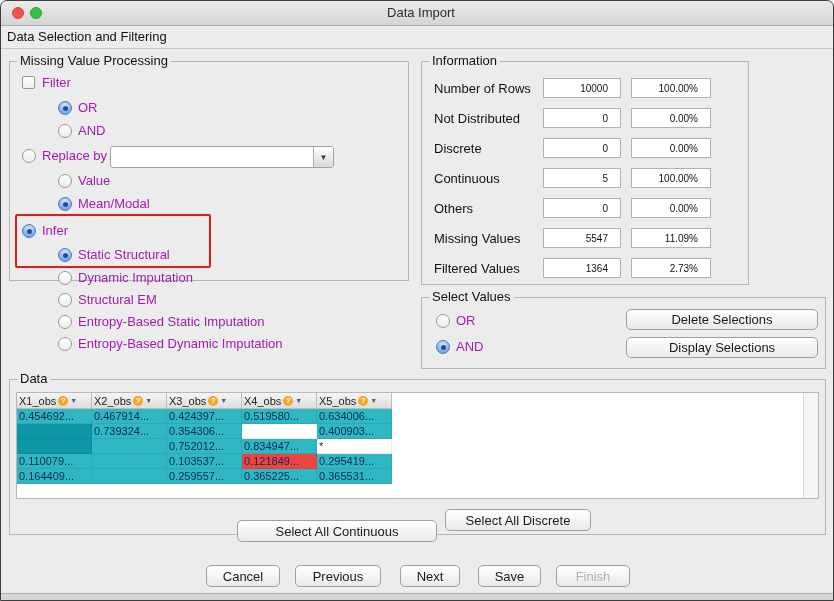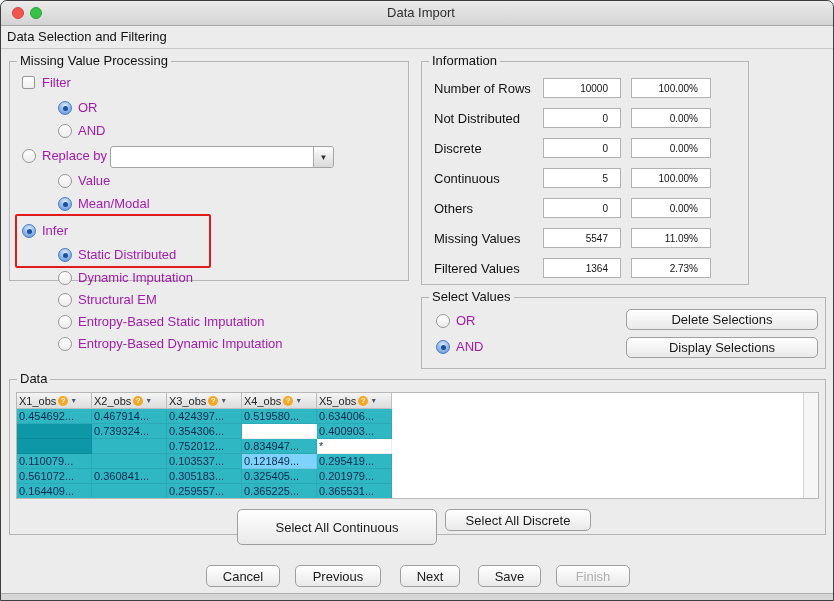--- a/index.html
+++ b/index.html
@@ -134,21 +134,21 @@
     <span class="radio" style="left:48px;top:112px"></span>
     <span class="lbl" style="left:68px;top:111px">Value</span>
 
     <span class="radio checked" style="left:48px;top:135px"></span>
     <span class="lbl" style="left:68px;top:134px">Mean/Modal</span>
 
     <span class="radio checked" style="left:12px;top:162px"></span>
     <span class="lbl" style="left:32px;top:161px">Infer</span>
 
     <span class="radio checked" style="left:48px;top:186px"></span>
-    <span class="lbl" style="left:68px;top:185px">Static Distributed</span>
+    <span class="lbl" style="left:68px;top:185px">Static Structural</span>
 
     <span class="radio" style="left:48px;top:209px"></span>
     <span class="lbl" style="left:68px;top:208px">Dynamic Imputation</span>
 
     <span class="radio" style="left:48px;top:231px"></span>
     <span class="lbl" style="left:68px;top:230px">Structural EM</span>
 
     <span class="radio" style="left:48px;top:253px"></span>
     <span class="lbl" style="left:68px;top:252px">Entropy-Based Static Imputation</span>
 
@@ -262,42 +262,35 @@
             <div class="tcell" style="background: rgb(13, 151, 167);"></div>
             <div class="tcell" style="background: rgb(47, 183, 195);"></div>
             <div class="tcell" style="background: rgb(47, 183, 195);">0.752012...</div>
             <div class="tcell" style="background: rgb(47, 183, 195);">0.834947...</div>
             <div class="tcell" style="background: rgb(255, 255, 255);">*</div>
           </div>
           <div class="trow">
             <div class="tcell" style="background: rgb(47, 183, 195);">0.110079...</div>
             <div class="tcell" style="background: rgb(47, 183, 195);"></div>
             <div class="tcell" style="background: rgb(47, 183, 195);">0.103537...</div>
-            <div class="tcell" style="background: #7dd3fc;">0.121849...</div>
+            <div class="tcell" style="background: #ef4444;">0.121849...</div>
             <div class="tcell" style="background: rgb(47, 183, 195);">0.295419...</div>
-          </div>
-          <div class="trow">
-            <div class="tcell" style="background: rgb(47, 183, 195);">0.561072...</div>
-            <div class="tcell" style="background: rgb(47, 183, 195);">0.360841...</div>
-            <div class="tcell" style="background: rgb(47, 183, 195);">0.305183...</div>
-            <div class="tcell" style="background: rgb(47, 183, 195);">0.325405...</div>
-            <div class="tcell" style="background: rgb(47, 183, 195);">0.201979...</div>
           </div>
           <div class="trow">
             <div class="tcell" style="background: rgb(47, 183, 195);">0.164409...</div>
             <div class="tcell" style="background: rgb(47, 183, 195);"></div>
             <div class="tcell" style="background: rgb(47, 183, 195);">0.259557...</div>
             <div class="tcell" style="background: rgb(47, 183, 195);">0.365225...</div>
             <div class="tcell" style="background: rgb(47, 183, 195);">0.365531...</div>
           </div>
         </div>
       <div class="vscroll"></div>
     </div>
 
-    <div class="btn" style="left:227px;top:129px;width:200px;height:36px">Select All Continuous</div>
+    <div class="btn" style="left:227px;top:140px;width:200px;height:22px">Select All Continuous</div>
     <div class="btn" style="left:435px;top:129px;width:146px;height:22px">Select All Discrete</div>
   </div>
 
   <div class="btn" style="left:205px;top:564px;width:74px;height:22px">Cancel</div>
   <div class="btn" style="left:294px;top:564px;width:86px;height:22px">Previous</div>
   <div class="btn" style="left:399px;top:564px;width:60px;height:22px">Next</div>
   <div class="btn" style="left:477px;top:564px;width:63px;height:22px">Save</div>
   <div class="btn disabled" style="left:555px;top:564px;width:74px;height:22px">Finish</div>
 
   <div class="bottom-strip"></div>

